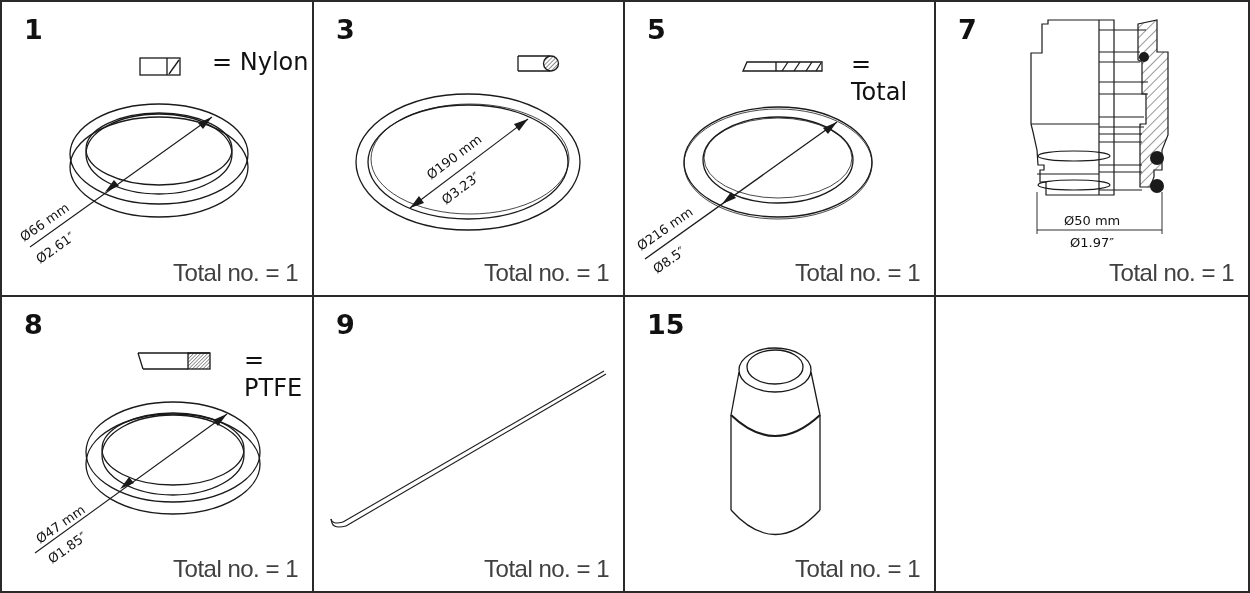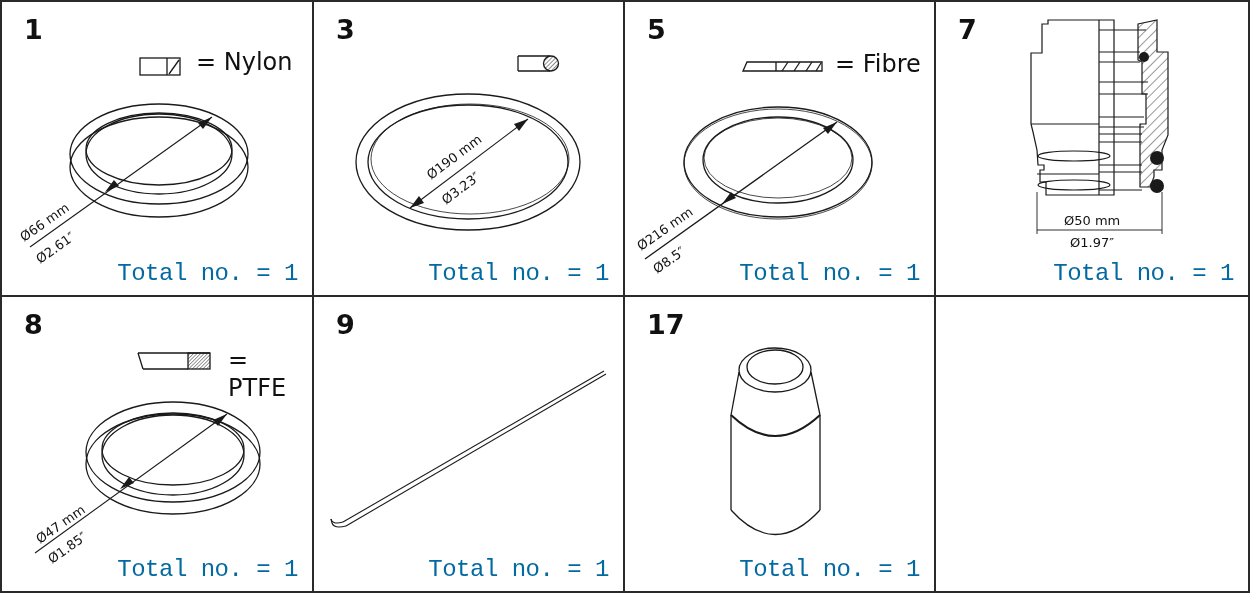--- a/index.html
+++ b/index.html
@@ -19,24 +19,24 @@
     overflow: hidden;
   }
   .cell.last-col { border-right: none; }
   .cell.last-row { border-bottom: none; }
   .num {
     position: absolute; left: 22px; top: 12px;
     font-family: "DejaVu Sans", sans-serif; font-weight: bold; font-size: 27px; color: #111;
   }
   .total {
     position: absolute; right: 14px; bottom: 8px;
-    font-family: Liberation Mono, monospace; font-size: 24px; color: #0369a1; letter-spacing: -0.5px;
+    font-family: Liberation Sans, sans-serif; font-size: 24px; color: #404040; letter-spacing: -0.5px;
   }
   .legend-label {
-    position: absolute; font-family: "DejaVu Sans", sans-serif; font-size: 24px; color: #111;
+    position: absolute; font-family: "DejaVu Sans", sans-serif; font-size: 24px; color: #111; margin-left: 16px;
   }
   svg.drawing { position: absolute; left: 0; top: 0; }
   .dimtext { font-family: "DejaVu Sans", sans-serif; font-size: 13px; fill: #111; }
 </style>
 </head>
 <body>
 
 <div class="grid">
 
   <div class="cell">
@@ -105,21 +105,21 @@
         <ellipse cx="153" cy="162" rx="94" ry="55" stroke-width="0.8"></ellipse>
         <ellipse cx="153" cy="158" rx="75" ry="43"></ellipse>
         <ellipse cx="153" cy="156" rx="74" ry="40" stroke-width="0.8"></ellipse>
       </g>
       <line x1="212" y1="120" x2="20" y2="257" stroke="#1a1a1a" stroke-width="1.3"></line>
       <polygon points="212,120 198,126 203,132" fill="#1a1a1a"></polygon>
       <polygon points="97,202 111,196 106,190" fill="#1a1a1a"></polygon>
       <text class="dimtext" transform="translate(16,249) rotate(-35)">Ø216 mm</text>
       <text class="dimtext" transform="translate(32,272) rotate(-35)">Ø8.5″</text>
     </svg>
-    <span class="legend-label" style="left:210px; top:48px;">= Fibre</span>
+    <span class="legend-label" style="left:210px; top:48px;">= Total</span>
     <span class="total">Total no. = 1</span>
   </div>
 
   <div class="cell last-col">
     <span class="num">7</span>
     <svg class="drawing" width="312" height="295">
       <defs>
         <pattern id="hatch7" width="7" height="7" patternUnits="userSpaceOnUse" patternTransform="rotate(45)">
           <line x1="0" y1="0" x2="0" y2="7" stroke="#1a1a1a" stroke-width="0.9"></line>
         </pattern>
@@ -200,21 +200,21 @@
         <line x1="32" y1="229" x2="292" y2="77"></line>
         <path d="M17,222 Q18,228 29,225"></path>
         <path d="M18,226 Q20,232 32,229"></path>
         <line x1="17" y1="222" x2="18" y2="226"></line>
       </g>
     </svg>
     <span class="total">Total no. = 1</span>
   </div>
 
   <div class="cell last-row">
-    <span class="num">17</span>
+    <span class="num">15</span>
     <svg class="drawing" width="311" height="294">
       <g fill="none" stroke="#1a1a1a" stroke-width="1.3">
         <ellipse cx="150" cy="73" rx="36" ry="22"></ellipse>
         <ellipse cx="150" cy="70" rx="28" ry="17"></ellipse>
         <path d="M114,75 L106,118"></path>
         <path d="M186,75 L195,118"></path>
         <path d="M106,118 Q150,160 195,118" stroke-width="2"></path>
         <path d="M106,118 L106,213"></path>
         <path d="M195,118 L195,213"></path>
         <path d="M106,213 Q150,262 195,213"></path>

